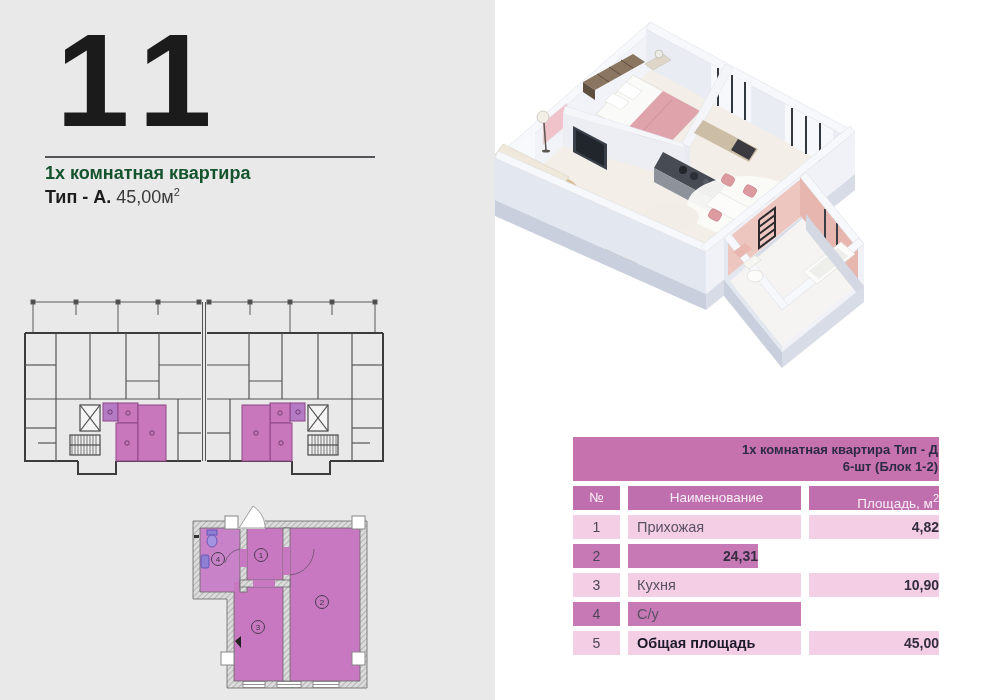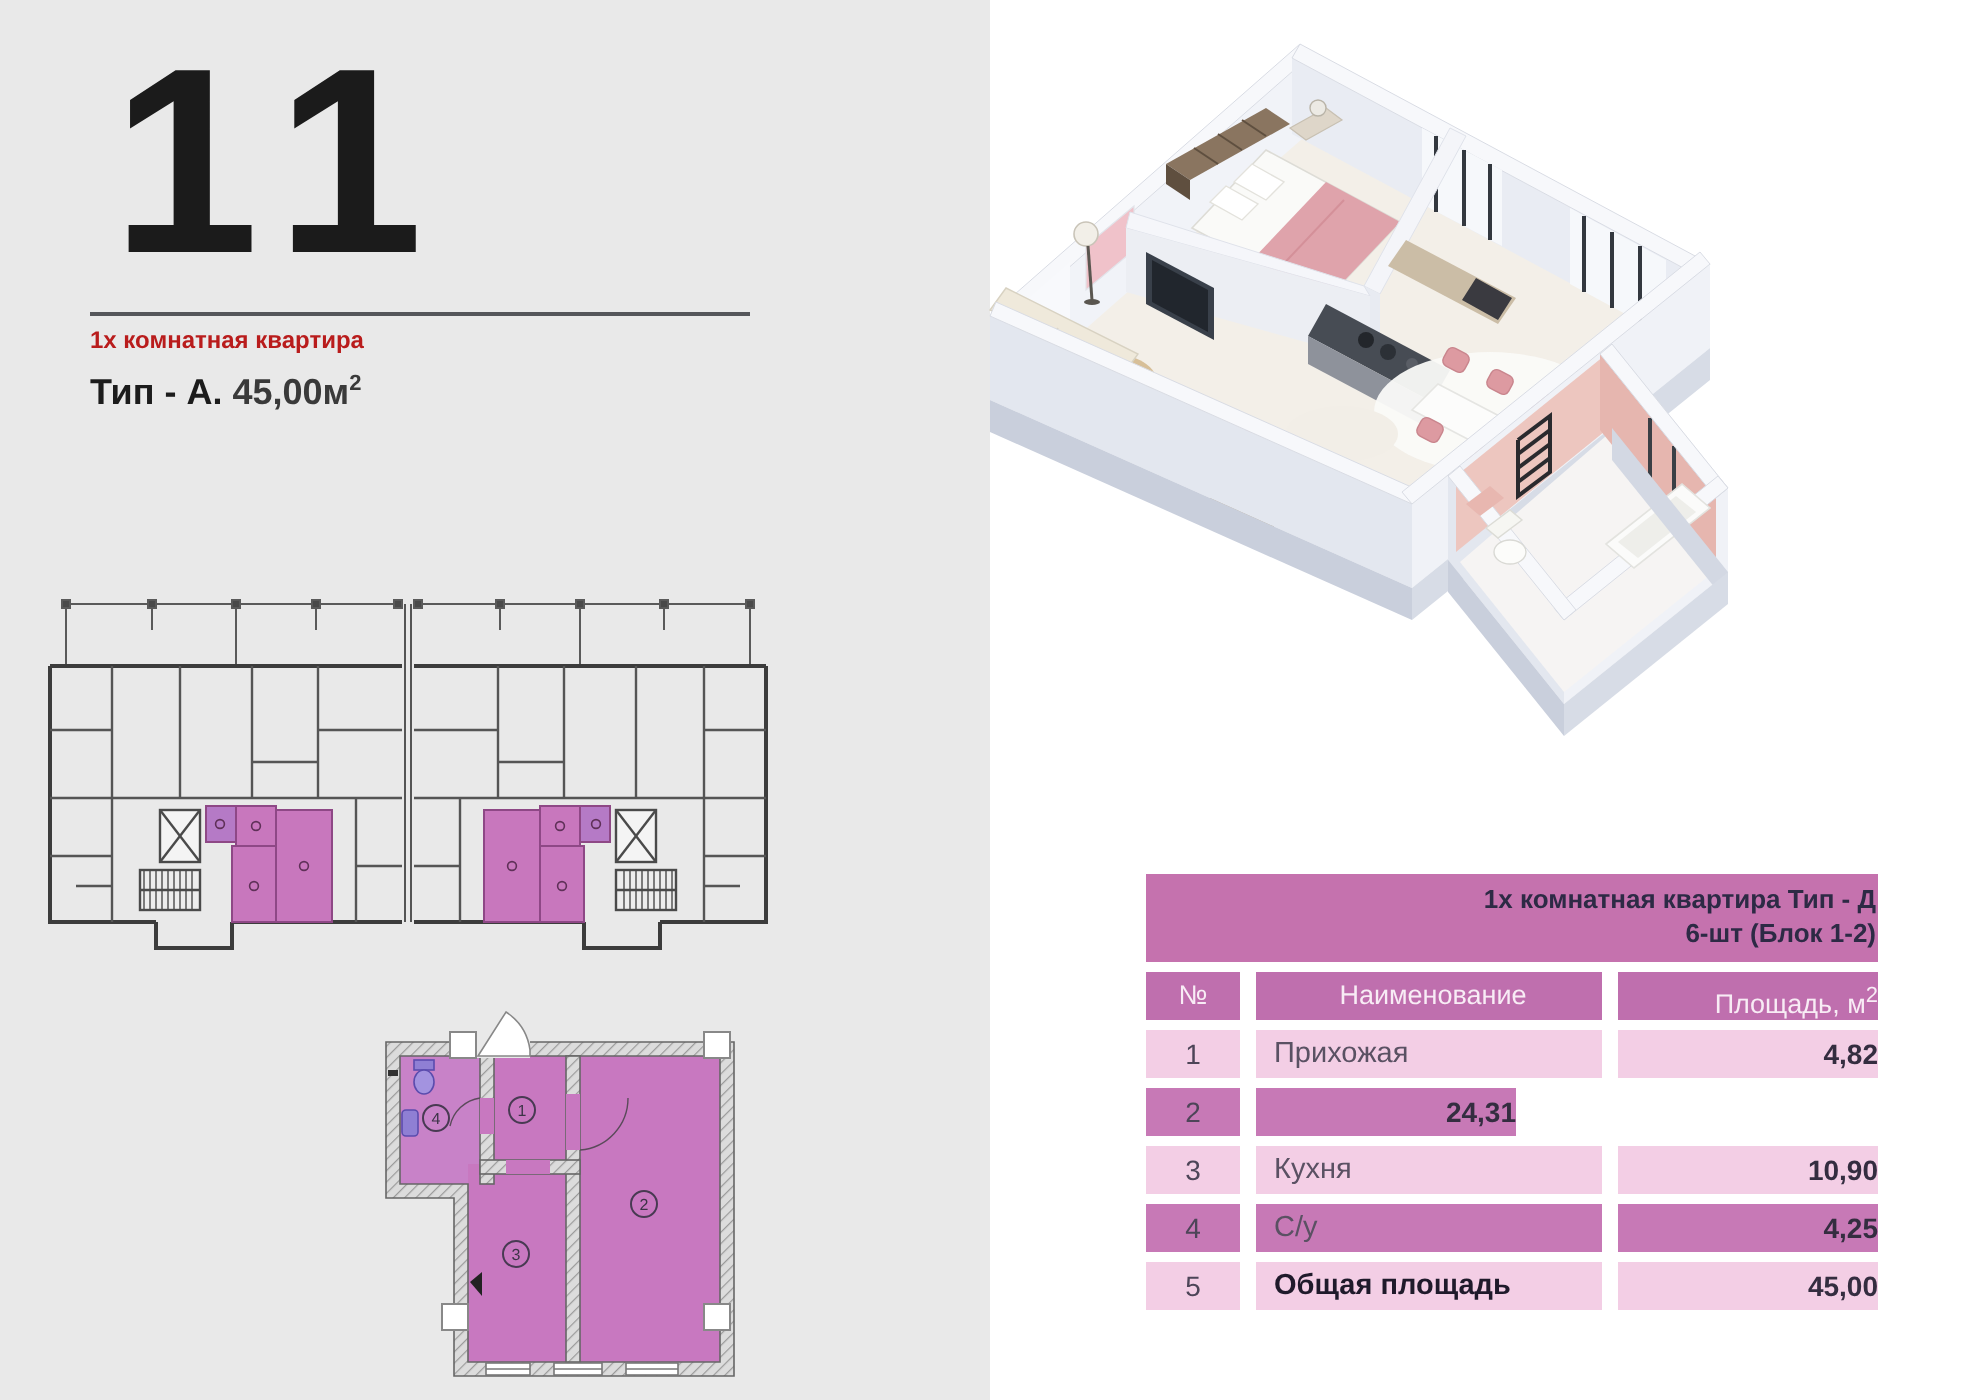--- a/index.html
+++ b/index.html
@@ -1,23 +1,23 @@
 <!DOCTYPE html>
 <html><head>
 <meta charset="utf-8">
 <style>
   html,body{margin:0;padding:0;background:#ffffff;font-family:"Liberation Sans",sans-serif;}
   #stage{position:relative;width:939px;height:700px;background:#ffffff;overflow:hidden;}
   #left-panel{position:absolute;left:0;top:0;width:495px;height:700px;background:#e9e9e9;}
   #big-number{position:absolute;left:56px;top:12px;font-size:132px;line-height:1.05;font-weight:bold;color:#1b1b1b;letter-spacing:16px;}
   #title-rule{position:absolute;left:45px;top:156px;width:330px;height:2px;background:#55565a;}
-  #subtitle-1{position:absolute;left:45px;top:163px;font-size:12px;font-weight:bold;color:#b91c1c;}
+  #subtitle-1{position:absolute;left:45px;top:163px;font-size:18px;font-weight:bold;color:#14532d;}
   #subtitle-2{position:absolute;left:45px;top:186px;font-size:18px;color:#1c1c1c;}
   #subtitle-2 .type-label{font-weight:bold;}
-  #subtitle-2 .area-val{font-weight:bold;color:#3a3a3a;}
+  #subtitle-2 .area-val{font-weight:normal;color:#3a3a3a;}
   sup{font-size:11px;}
   
   #area-table{position:absolute;left:573px;top:437px;width:367px;font-family:"Liberation Sans",sans-serif;}
   .t-title{background:#c572ae;color:#2d2a45;font-weight:bold;font-size:13px;line-height:1.3;text-align:right;padding:5px 2px;}
   .t-row{display:flex;gap:8px;margin-top:5px;}
   .t-cell{height:24px;line-height:24px;overflow:hidden;}
   .c-num{width:47px;text-align:center;}
   .c-name{width:173px;padding-left:9px;box-sizing:border-box;}
   .c-area{width:130px;text-align:right;}
   .t-head .t-cell{background:#bf6fae;color:#f8ecf5;font-size:13.5px;}
@@ -375,21 +375,20 @@
         <div class="t-cell c-area">24,31</div>
       </div>
       <div class="t-row row-light">
         <div class="t-cell c-num">3</div>
         <div class="t-cell c-name">Кухня</div>
         <div class="t-cell c-area">10,90</div>
       </div>
       <div class="t-row row-dark">
         <div class="t-cell c-num">4</div>
         <div class="t-cell c-name">С/у</div>
-        <div class="t-cell c-area">4,25</div>
       </div>
       <div class="t-row row-light row-total">
         <div class="t-cell c-num">5</div>
         <div class="t-cell c-name">Общая площадь</div>
         <div class="t-cell c-area">45,00</div>
       </div>
     </div>
   </div>
 </div>
 

